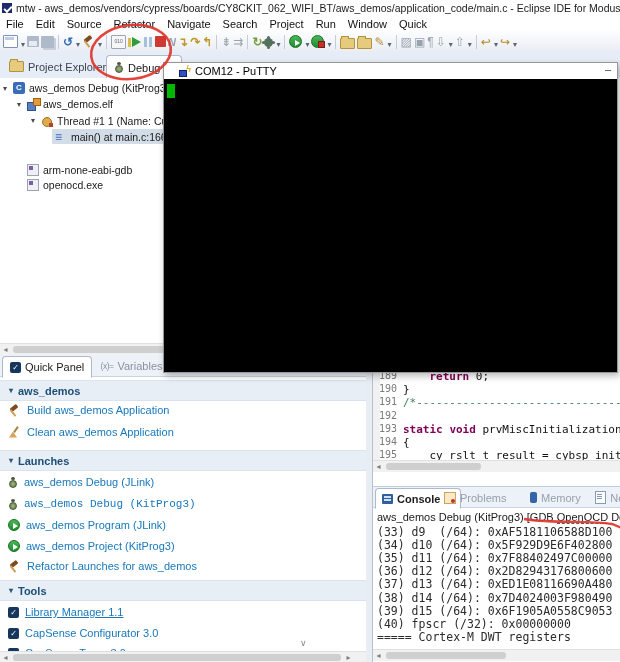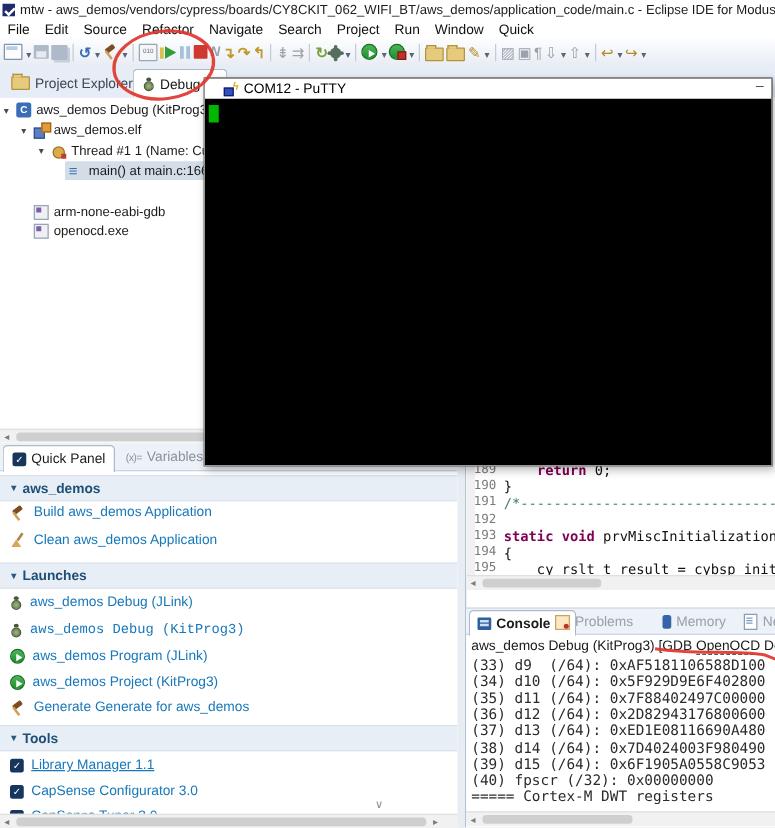--- a/index.html
+++ b/index.html
@@ -322,21 +322,21 @@
         <div class="qp-item" style="top: 163px;">
           <span class="ic-runc"></span>
           <span>aws_demos Program (JLink)</span>
         </div>
         <div class="qp-item" style="top: 184px;">
           <span class="ic-runc"></span>
           <span>aws_demos Project (KitProg3)</span>
         </div>
         <div class="qp-item" style="top: 204px;">
           <span class="ic-hammer"></span>
-          <span>Generate Generate for aws_demos</span>
+          <span>Refactor Launches for aws_demos</span>
         </div>
         <div class="qp-head" style="top: 226px;">
           <span class="caret">▾</span>
           <span>Tools</span>
         </div>
         <div class="qp-item" style="top: 250px; text-decoration: underline;">
           <span class="ic-mtb"></span>
           <span>Library Manager 1.1</span>
         </div>
         <div class="qp-item" style="top: 271px;">

